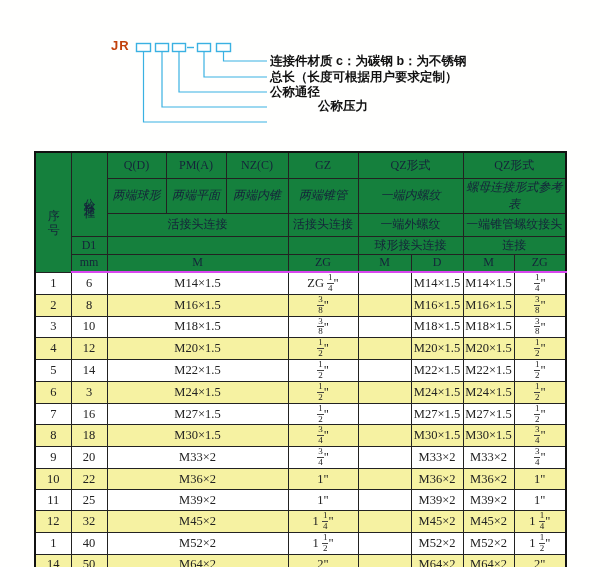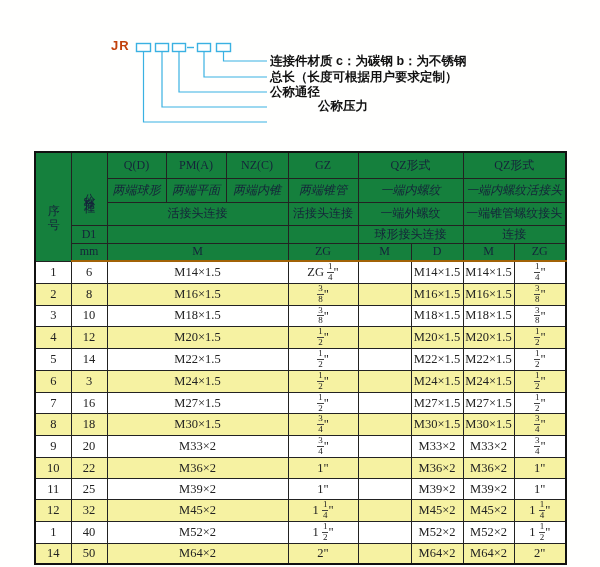--- a/index.html
+++ b/index.html
@@ -26,21 +26,21 @@
             table-layout:fixed;border:2px solid #111;
             font-family:"Liberation Serif","DejaVu Serif",serif;}
   table.ref th, table.ref td{border:1px solid #222;text-align:center;vertical-align:middle;
             padding:0;overflow:hidden;}
   table.ref thead th{background:#15803d;color:#15233a;font-weight:normal;font-size:12px;}
   table.ref tbody td{background:#ffffff;color:#222;font-size:12.5px;}
   table.ref tbody tr{height:21px;}
   table.ref tbody tr.alt td{background:#f6f2a2;}
   tr.hr1{height:26px;} tr.hr2{height:24px;font-style:italic;} tr.hr3{height:23px;}
   tr.hr4{height:18px;} tr.hr5{height:18px;}
-  tr.hr5 th{border-bottom:2px solid #a16207;}
+  tr.hr5 th{border-bottom:2px solid #d946ef;}
   .v-text{writing-mode:vertical-lr;text-orientation:upright;margin:0 auto;
           font-size:12px;letter-spacing:16px;padding-top:6px;}
   .v-text.small{font-size:11.5px;letter-spacing:3px;padding-top:2px;}
   .latin{font-family:"Liberation Serif","DejaVu Serif",serif;}
 
   
   .frac{display:inline-block;vertical-align:-4px;text-align:center;font-size:9px;line-height:1.1;}
   .frac .fnum{display:block;border-bottom:1px solid #444;padding:0 1px;}
   .frac .fden{display:block;}
 </style>
@@ -102,21 +102,21 @@
         <th class="latin">GZ</th>
         <th colspan="2">QZ形式</th>
         <th colspan="2">QZ形式</th>
       </tr>
       <tr class="hr2">
         <th>两端球形</th>
         <th>两端平面</th>
         <th>两端内锥</th>
         <th>两端锥管</th>
         <th colspan="2">一端内螺纹</th>
-        <th colspan="2">一端内螺纹活接头</th>
+        <th colspan="2">螺母连接形式参考表</th>
       </tr>
       <tr class="hr3">
         <th colspan="3">活接头连接</th>
         <th>活接头连接</th>
         <th colspan="2">一端外螺纹</th>
         <th colspan="2">一端锥管螺纹接头</th>
       </tr>
       <tr class="hr4">
         <th class="latin">D1</th>
         <th colspan="3"></th>

